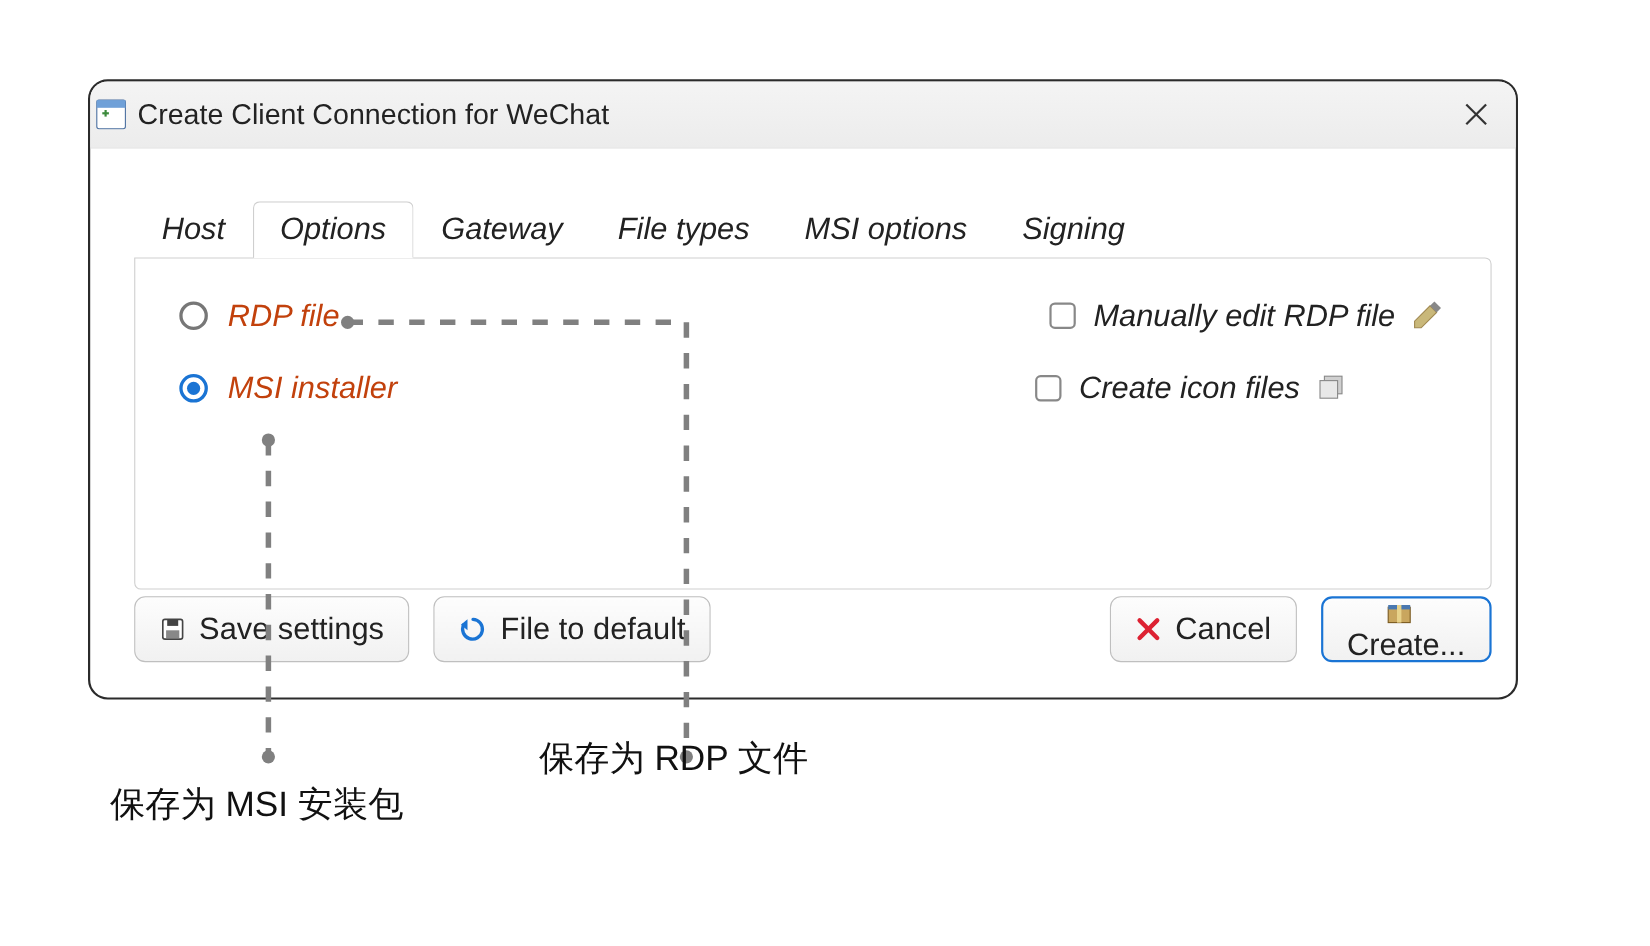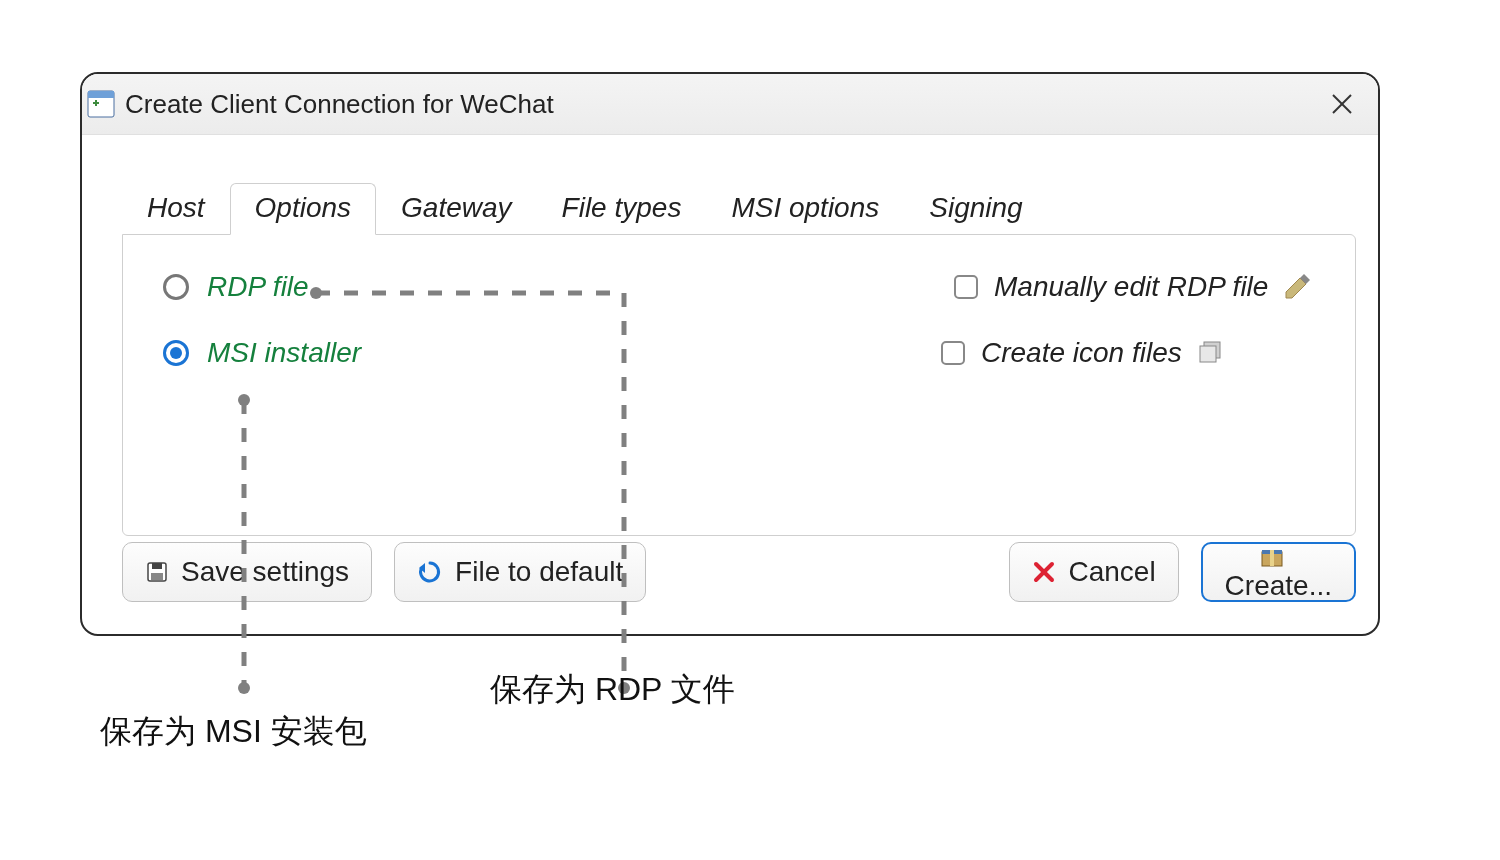--- a/index.html
+++ b/index.html
@@ -98,21 +98,21 @@
     background:#fff;
     position:relative;
   }
 
   
   .radio-row {
     position:absolute;
     display:flex;
     align-items:center;
     font-size: 28px;
-    color:#15803d;
+    color:#c2410c;
   }
   .radio {
     width:26px; height:26px;
     border-radius:50%;
     border:3px solid #777;
     margin-right:18px;
     background:#fff;
     display:inline-flex;
     align-items:center;
     justify-content:center;

